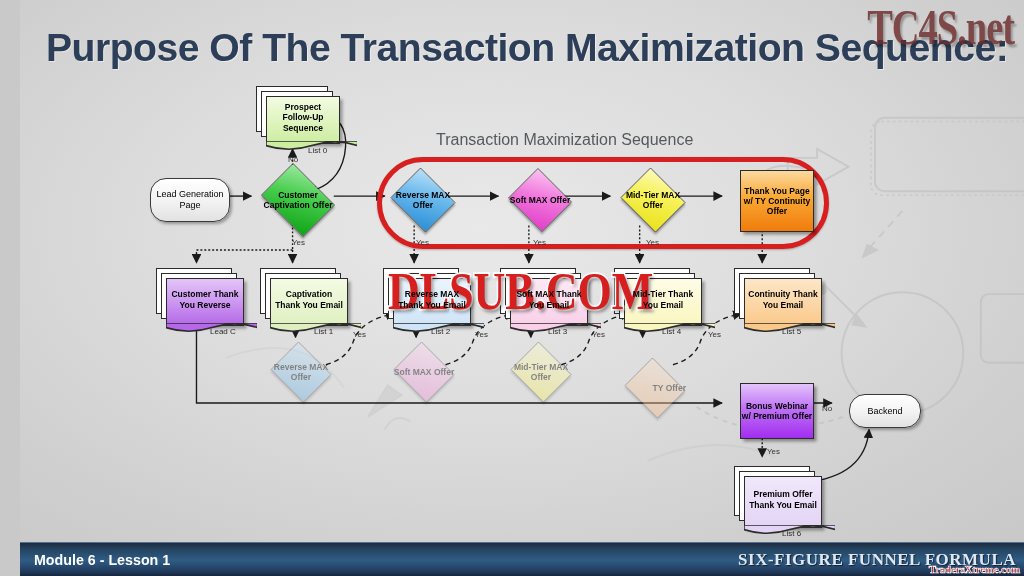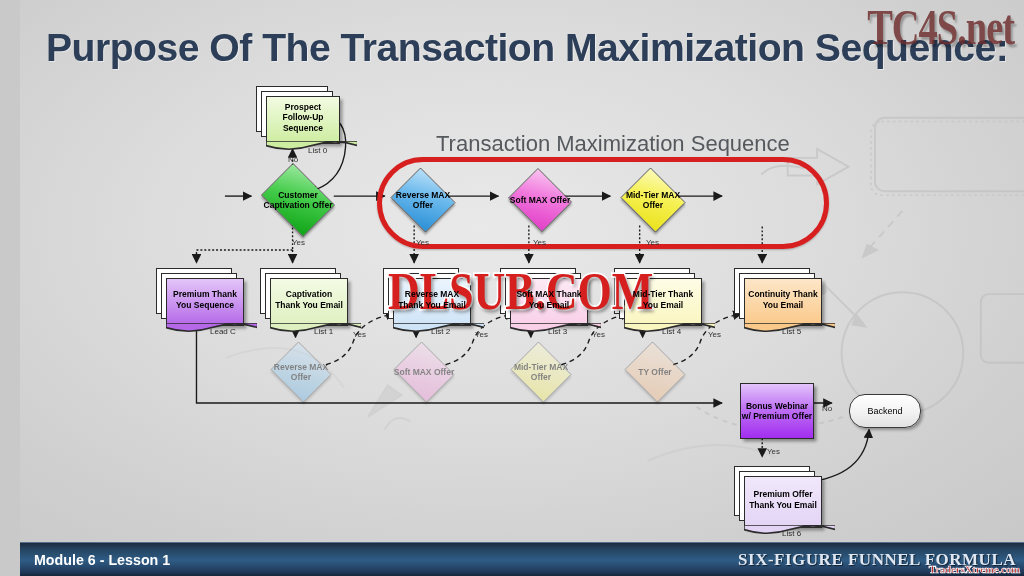--- a/index.html
+++ b/index.html
@@ -157,21 +157,21 @@
     position: absolute;
     font-size: 8px; color: #333; font-weight: normal;
     font-family: "Liberation Sans", sans-serif;
     white-space: nowrap;
   }
 
   .faded { opacity: .42; }
 
   #seq-caption {
     position: absolute; left: 416px; top: 131px;
-    font-size: 22px; color: #55595d; font-weight: normal;
+    font-size: 16px; color: #55595d; font-weight: normal;
     font-family: "Liberation Sans", sans-serif;
     white-space: nowrap;
   }
   #red-oval {
     position: absolute; left: 357px; top: 157px; width: 452px; height: 92px;
     border: 5px solid #d81f1f; border-radius: 46px;
     box-shadow: 0 1px 2px rgba(0,0,0,.25);
   }
 </style>
 </head>
@@ -252,20 +252,23 @@
 
         <path d="M757 439 L757 466" stroke-dasharray="2 2" marker-end="url(#ah)"></path>
 
         <path d="M800 492 q62 -6 66 -54" marker-end="url(#ah)"></path>
       </g>
     </svg>
 
     <div id="seq-caption">Transaction Maximization Sequence</div>
     <div id="red-oval"></div>
 
+    <div class="node term" style="left:130px; top:178px; width:80px; height:44px;">
+      <span>Lead Generation Page</span>
+    </div>
 
     <div class="node docstack" style="left:236px; top:86px; width:84px; height:58px;">
       <div class="sheet s1"></div>
       <div class="sheet s2"></div>
       <div class="sheet s3" style="background:linear-gradient(180deg,#f3fbe2 0%,#cdeda0 100%);">
         <svg class="wave" viewBox="0 0 100 12" preserveAspectRatio="none">
           <path d="M0 0 L0 5 Q25 13 50 5 Q75 -3 100 5 L100 0 Z" fill="#cdeda0" stroke="#2b2b2b" stroke-width="1.6" vector-effect="non-scaling-stroke"></path>
         </svg>
       </div>
       <div class="doc-label">Prospect Follow-Up Sequence</div>
@@ -290,30 +293,34 @@
       <div class="dia-label">Soft MAX Offer</div>
     </div>
     <div class="edgelbl" style="left:513px; top:238px;">Yes</div>
 
     <div class="node dia" style="left:598px; top:170px; width:70px; height:60px;">
       <div class="dia-shape" style="background:linear-gradient(150deg,#fbfaba 0%,#f6f154 45%,#eae21c 100%);"></div>
       <div class="dia-label">Mid-Tier MAX Offer</div>
     </div>
     <div class="edgelbl" style="left:626px; top:238px;">Yes</div>
 
+    <div class="node proc" style="left:720px; top:170px; width:74px; height:62px;
+                background:linear-gradient(180deg,#fdd9a0 0%,#f9a833 45%,#f07c0c 100%);">
+      <span>Thank You Page w/ TY Continuity Offer</span>
+    </div>
 
     <div class="node docstack" style="left:136px; top:268px; width:88px; height:58px;">
       <div class="sheet s1"></div>
       <div class="sheet s2"></div>
       <div class="sheet s3" style="background:linear-gradient(180deg,#e3c5f8 0%,#b569e8 100%);">
         <svg class="wave" viewBox="0 0 100 12" preserveAspectRatio="none">
           <path d="M0 0 L0 5 Q25 13 50 5 Q75 -3 100 5 L100 0 Z" fill="#b569e8" stroke="#2b2b2b" stroke-width="1.6" vector-effect="non-scaling-stroke"></path>
         </svg>
       </div>
-      <div class="doc-label">Premium Thank You Sequence</div>
+      <div class="doc-label">Customer Thank You Reverse</div>
     </div>
     <div class="listtag" style="left:190px; top:327px;">Lead C</div>
 
     <div class="node docstack" style="left:240px; top:268px; width:88px; height:58px;padding-left:28px;">
       <div class="sheet s1"></div>
       <div class="sheet s2"></div>
       <div class="sheet s3" style="background:linear-gradient(180deg,#f3fbe4 0%,#dff0c0 100%);">
         <svg class="wave" viewBox="0 0 100 12" preserveAspectRatio="none">
           <path d="M0 0 L0 5 Q25 13 50 5 Q75 -3 100 5 L100 0 Z" fill="#dff0c0" stroke="#2b2b2b" stroke-width="1.6" vector-effect="non-scaling-stroke"></path>
         </svg>
@@ -383,21 +390,21 @@
     <div class="node dia faded" style="left:371px; top:344px; width:66px; height:56px;">
       <div class="dia-shape" style="background:linear-gradient(150deg,#fbdcf3 0%,#f6b6e6 50%,#f093d9 100%);"></div>
       <div class="dia-label">Soft MAX Offer</div>
     </div>
 
     <div class="node dia faded" style="left:488px; top:344px; width:66px; height:56px;">
       <div class="dia-shape" style="background:linear-gradient(150deg,#fdfbd2 0%,#faf69a 50%,#f5ef62 100%);"></div>
       <div class="dia-label">Mid-Tier MAX Offer</div>
     </div>
 
-    <div class="node dia faded" style="left:602px; top:344px; width:66px; height:56px;">
+    <div class="node dia faded" style="left:602px; top:360px; width:66px; height:56px;justify-content:flex-end;">
       <div class="dia-shape" style="background:linear-gradient(150deg,#fae3cf 0%,#f6cda8 50%,#f2b884 100%);"></div>
       <div class="dia-label">TY Offer</div>
     </div>
 
     <div class="node proc" style="left:720px; top:383px; width:74px; height:56px;
                 background:linear-gradient(180deg,#e3c4fb 0%,#bf72f5 45%,#a22ef0 100%);">
       <span>Bonus Webinar w/ Premium Offer</span>
     </div>
     <div class="edgelbl" style="left:802px; top:404px;">No</div>
 

